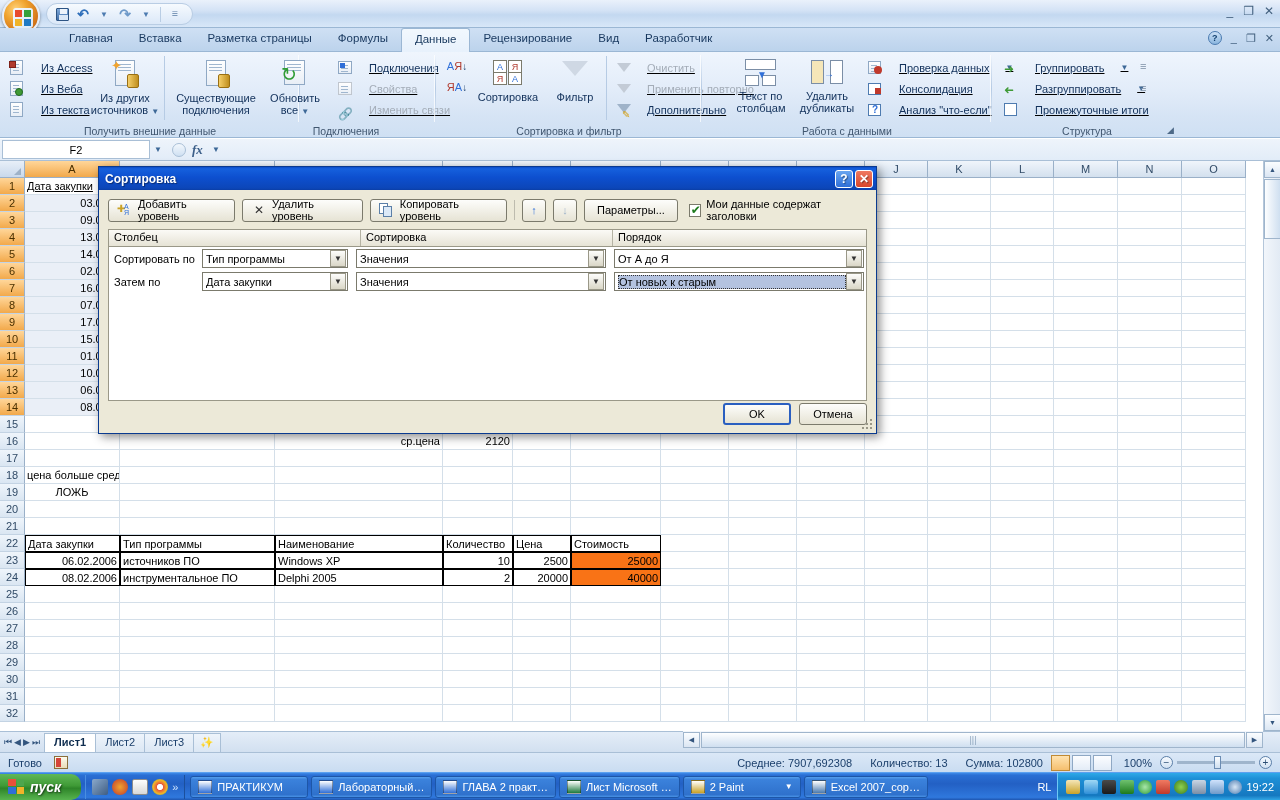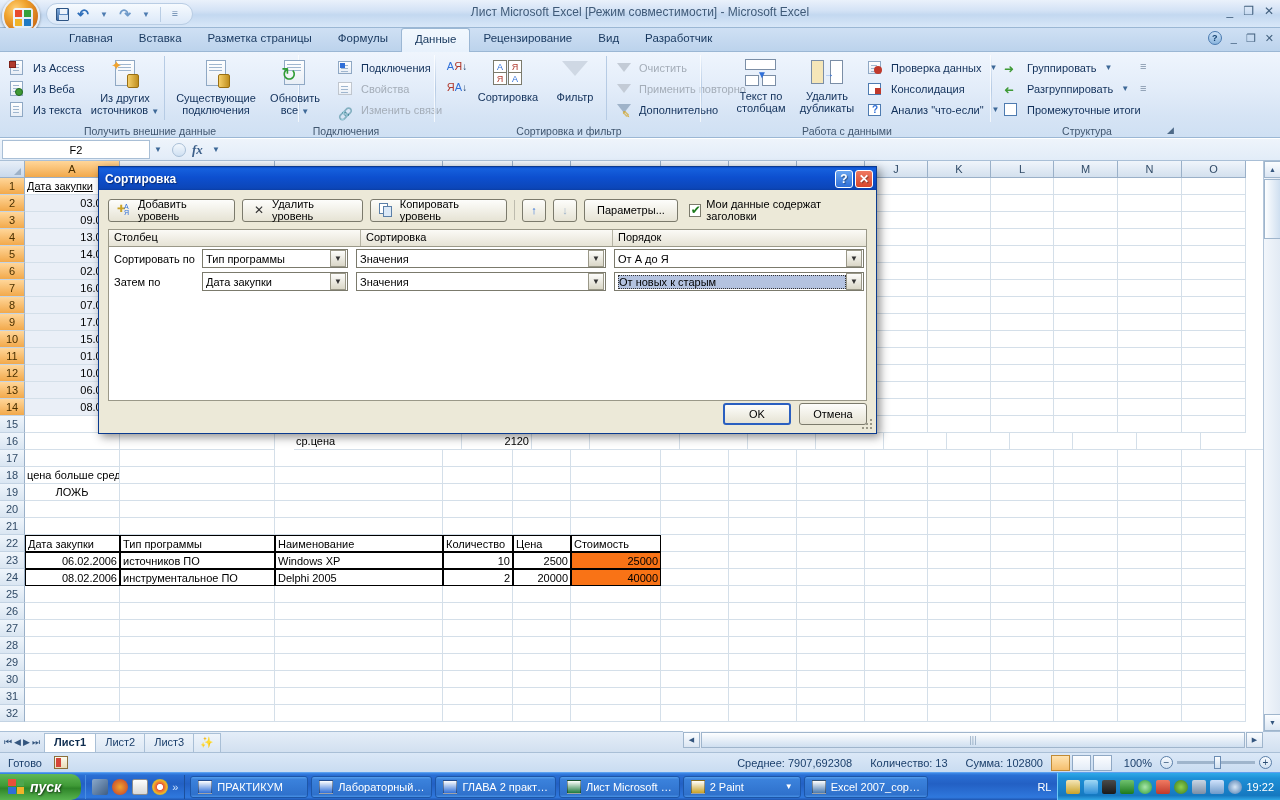--- a/index.html
+++ b/index.html
@@ -94,21 +94,21 @@
   }
   .group{ position:absolute; top:0; height:86px; }
   .group .glabel{
     position:absolute; bottom:1px; left:0; width:100%; text-align:center;
     font-size:10.5px; color:#40566f;
   }
   .group .gsep{ position:absolute; right:0; top:3px; bottom:16px; width:1px;
     background:linear-gradient(to bottom,rgba(255,255,255,0),#b6cbe4,rgba(255,255,255,0)); }
   .group .gsep2{ position:absolute; right:1px; top:3px; bottom:16px; width:1px; background:rgba(255,255,255,.7); }
 
-  .smallbtn{ display:flex; align-items:center; gap:8px; height:21px; padding:0 3px; cursor:default;}
+  .smallbtn{ display:flex; align-items:center; gap:16px; height:21px; padding:0 3px; cursor:default;text-decoration:underline;}
   .smallbtn .lbl{ font-size:11px; color:#11305a; white-space:nowrap;}
   .smallbtn.dis .lbl{ color:#a4adb8; }
   .ico16{ width:16px;height:16px; position:relative; flex:0 0 16px;}
   .bigbtn{ width:auto; text-align:center; cursor:default; }
   .bigbtn .t{ font-size:11px; color:#11305a; line-height:12px;}
   .arrowdn{ font-size:8px; color:#3d6897; }
 
   
   .i-doc{ background:linear-gradient(to bottom,#ffffff,#e8eef6); border:1px solid #8fa8c4;}
   .i-doc:after{content:"";position:absolute;left:2px;top:3px;right:3px;height:1px;background:#9fb6cf;
@@ -327,21 +327,20 @@
       <div class="qi">
           <div class="save-ico"></div>
         </div>
       <div class="qi undo">↶</div>
       <div class="qi tiny dropdn">▼</div>
       <div class="qi redo">↷</div>
       <div class="qi tiny dropdn">▼</div>
       <div class="sep"></div>
       <div class="qi tiny">☰</div>
     </div>
-    <div class="wintitle">Лист Microsoft Excel  [Режим совместимости] - Microsoft Excel</div>
     <div class="wincontrols">
       <span>_</span>
       <span>❐</span>
       <span>✕</span>
     </div>
   </div>
 
   <div class="tabstrip">
     <div class="tabs" id="tabs-host">
         <div class="tab">Главная</div>
@@ -895,21 +894,21 @@
           <div class="cell" style="width: 63px;"></div>
           <div class="cell" style="width: 63px;"></div>
           <div class="cell" style="width: 63px;"></div>
           <div class="cell" style="width: 64px;"></div>
           <div class="cell" style="width: 64px;"></div>
           <div class="cell" style="width: 64px;"></div>
         </div>
         <div class="crow">
           <div class="cell" style="width: 95px;"></div>
           <div class="cell" style="width: 155px;"></div>
-          <div class="cell" style="width: 168px; text-align: left; margin-left: 19px;">ср.цена</div>
+          <div class="cell" style="width: 168px; text-align: right;">ср.цена</div>
           <div class="cell r" style="width: 70px;">2120</div>
           <div class="cell" style="width: 58px;"></div>
           <div class="cell" style="width: 90px;"></div>
           <div class="cell" style="width: 68px;"></div>
           <div class="cell" style="width: 68px;"></div>
           <div class="cell" style="width: 68px;"></div>
           <div class="cell" style="width: 63px;"></div>
           <div class="cell" style="width: 63px;"></div>
           <div class="cell" style="width: 63px;"></div>
           <div class="cell" style="width: 64px;"></div>

